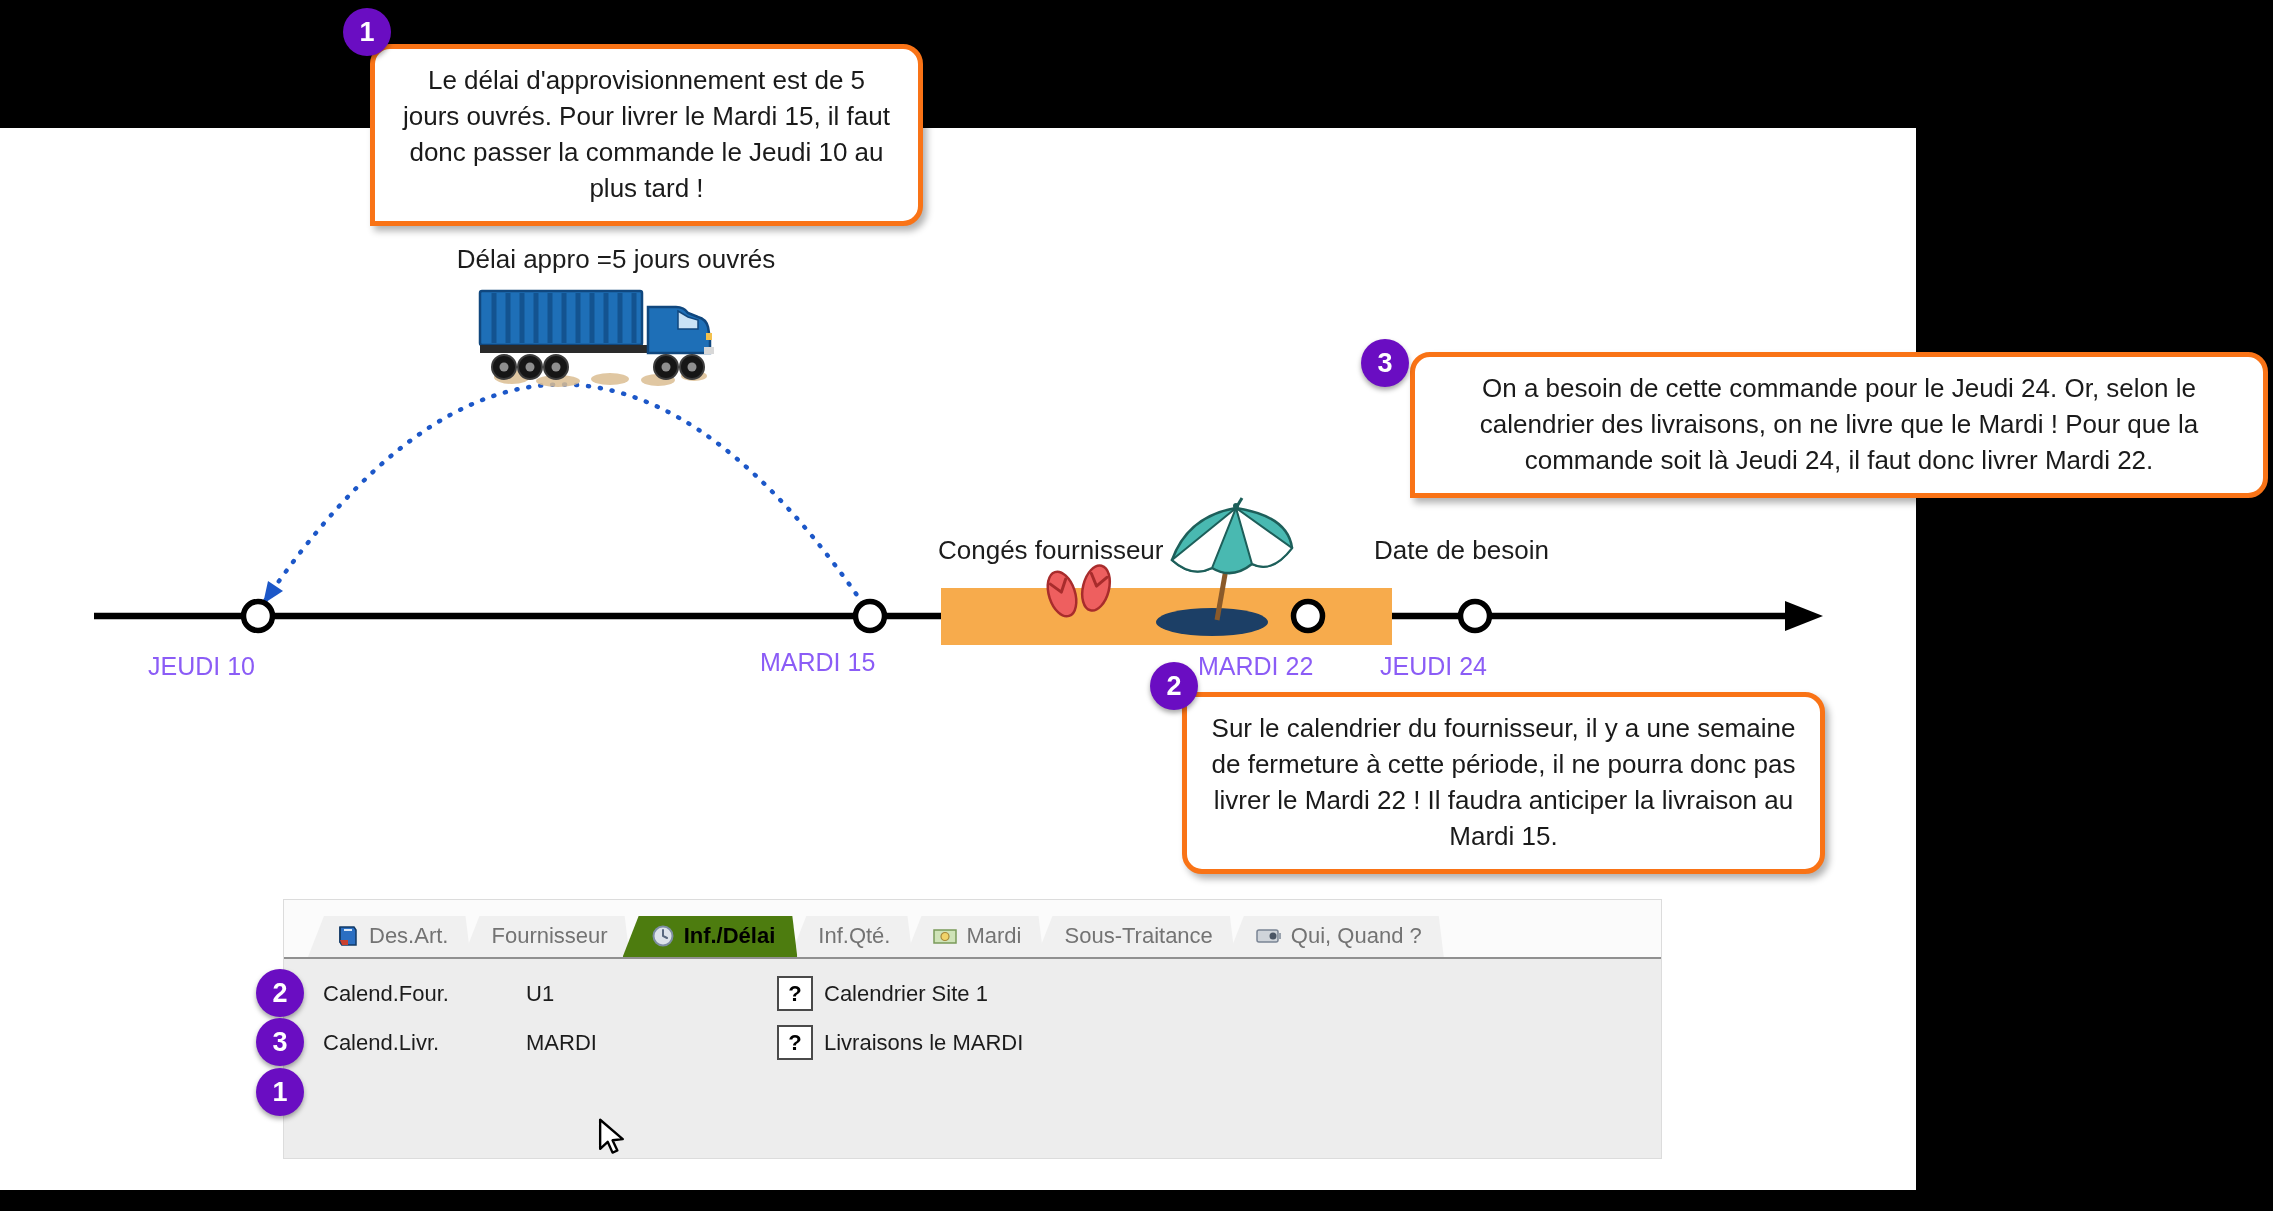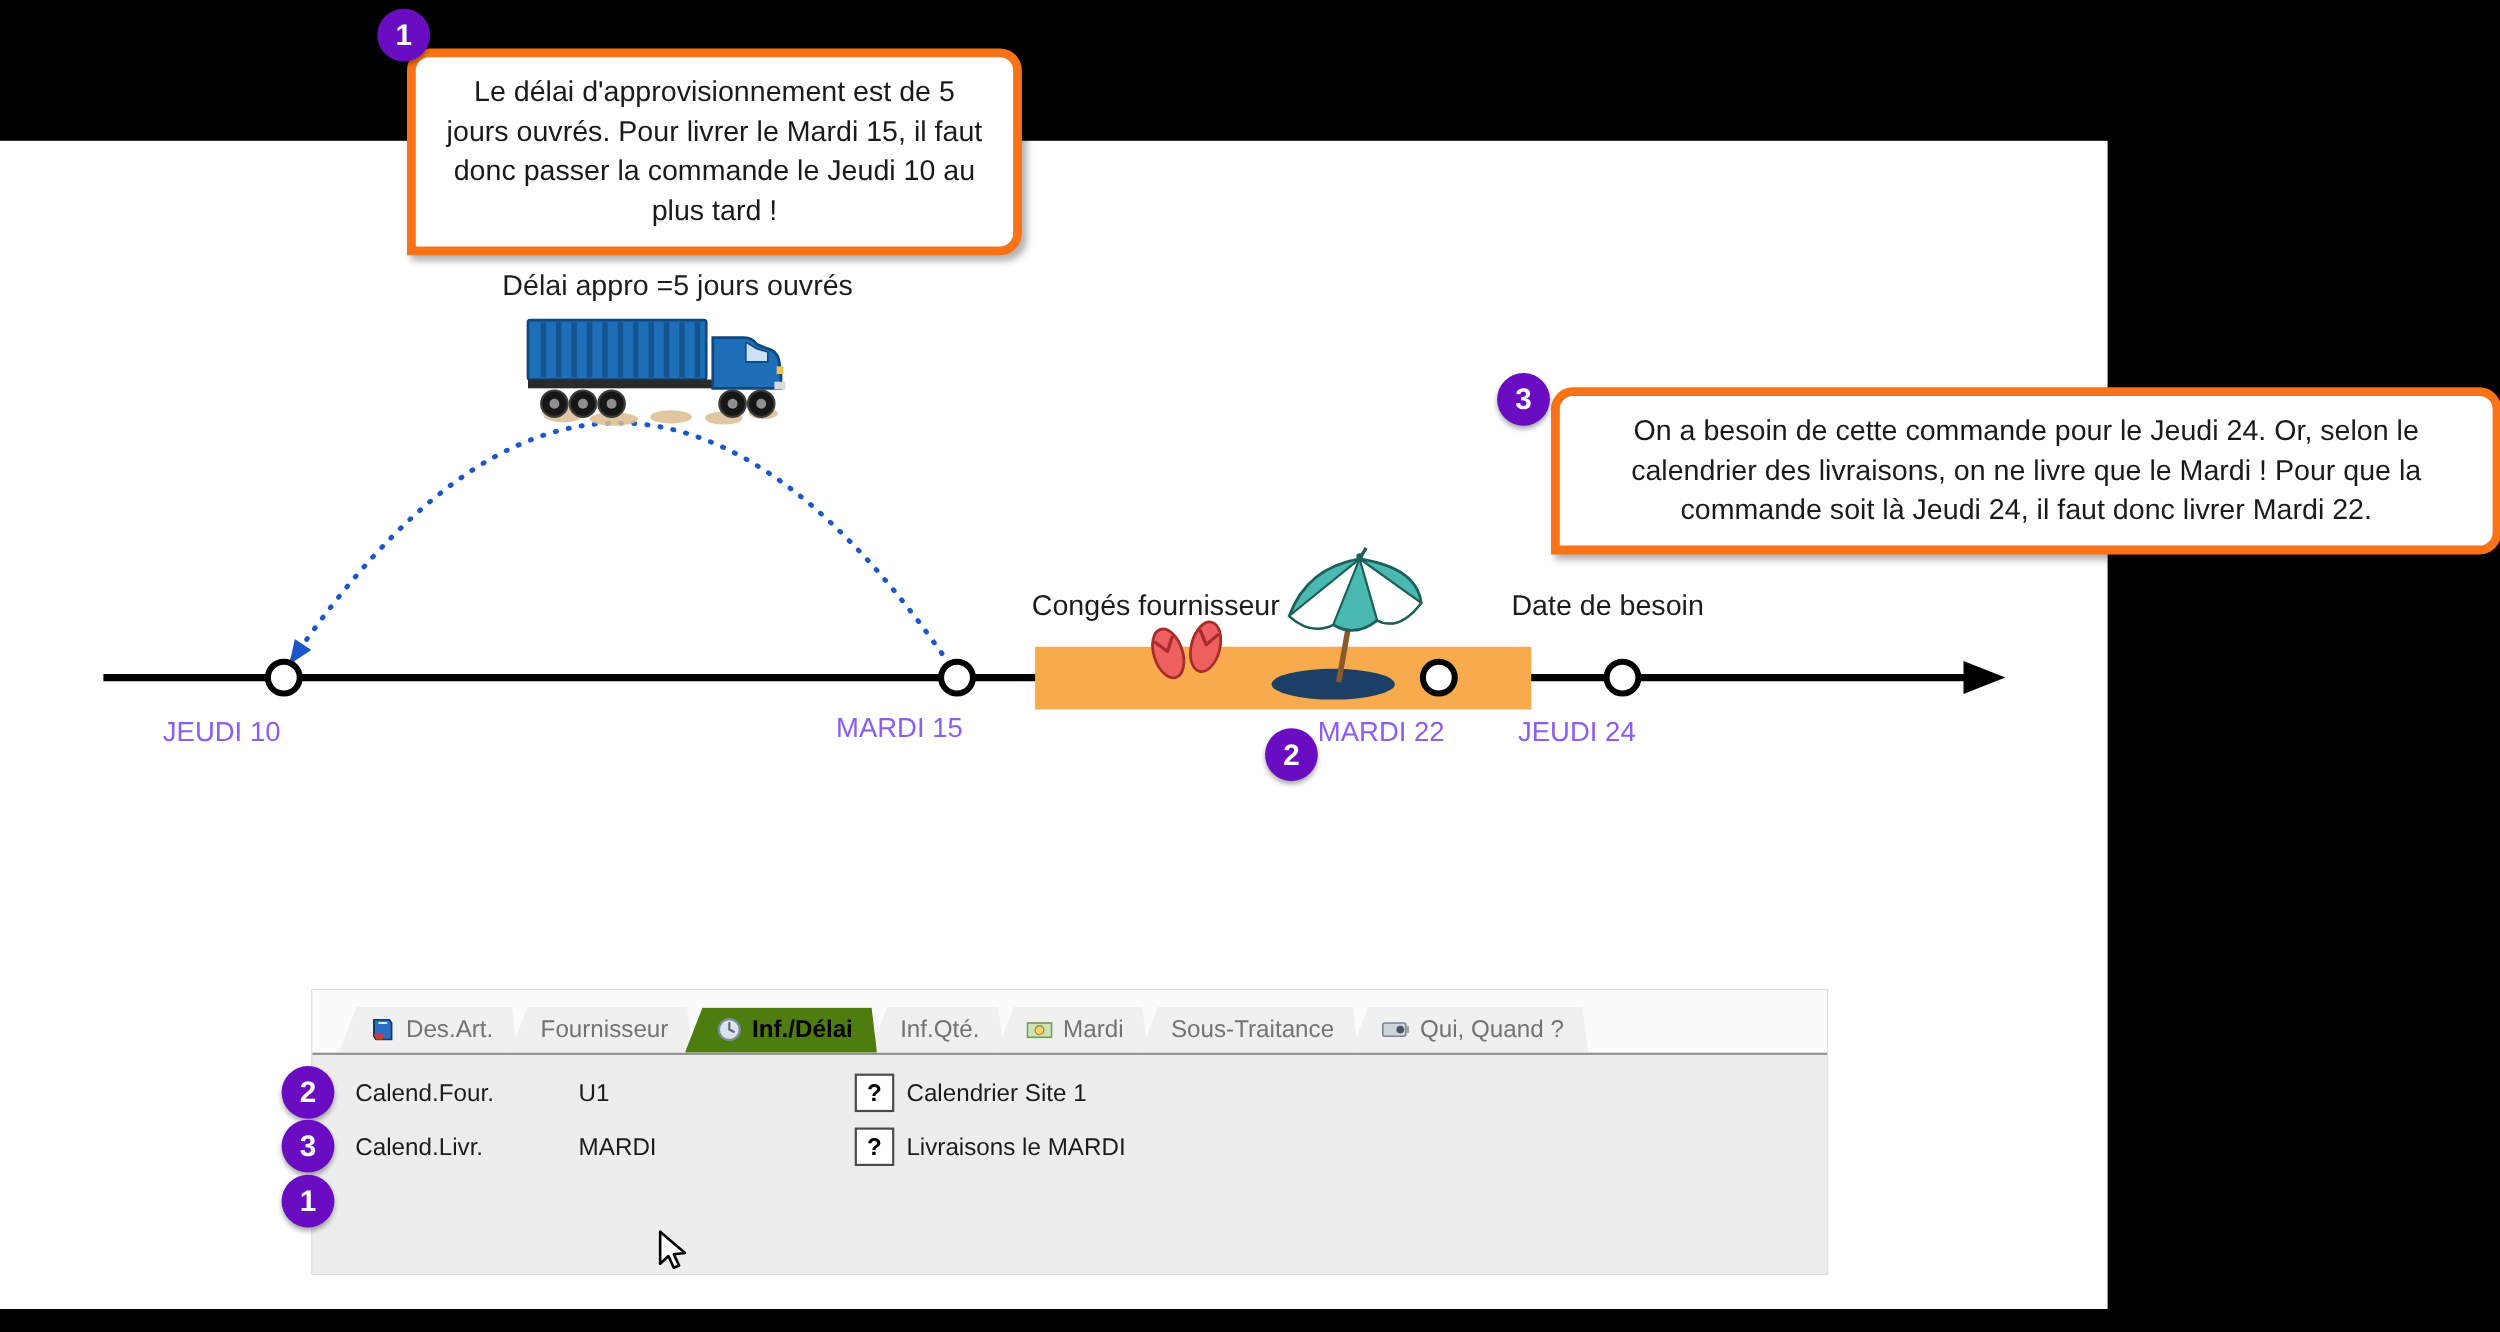--- a/index.html
+++ b/index.html
@@ -12,21 +12,21 @@
   .beach-svg{position:absolute;left:1020px;top:496px;z-index:8;}
   .truck-svg{position:absolute;left:478px;top:276px;z-index:8;}
   .cursor-svg{position:absolute;left:598px;top:1118px;z-index:40;}
 
   
   .lbl-free{position:absolute;z-index:10;font-size:26px;color:#1c1c1c;}
   .centered{text-align:center;}
   .date-lbl{position:absolute;z-index:10;font-size:25px;color:#8b5cf6;width:220px;text-align:left;}
 
   
-  .callout{position:absolute;background:#fff;border:8px solid #f97316;border-radius:20px;
+  .callout{position:absolute;background:#fff;border:5px solid #f97316;border-radius:20px;
            padding:14px 24px;text-align:center;font-size:26px;line-height:1.38;color:#1a1a1a;
            z-index:20;box-shadow:4px 5px 7px rgba(0,0,0,.30);}
   .c1{left:370px;top:44px;width:495px;border-bottom-left-radius:0;}
   .c2{left:1182px;top:692px;width:585px;border-top-left-radius:0;}
   .c3{left:1410px;top:352px;width:800px;border-bottom-left-radius:0;}
 
   
   .badge{position:absolute;width:48px;height:48px;border-radius:50%;background:#6a0dc2;color:#fff;
          font-weight:700;font-size:27px;display:flex;align-items:center;justify-content:center;
          z-index:30;box-shadow:0 3px 5px rgba(0,0,0,.35);}
@@ -130,20 +130,23 @@
   <div class="date-lbl" style="left:760px;top:648px;">MARDI 15</div>
   <div class="date-lbl" style="left:1198px;top:652px;">MARDI 22</div>
   <div class="date-lbl" style="left:1380px;top:652px;">JEUDI 24</div>
 
   <div class="callout c1">
     <span>Le délai d'approvisionnement est de 5 jours ouvrés. Pour livrer le Mardi 15, il faut donc passer la commande le Jeudi 10 au plus tard !</span>
   </div>
   <div class="callout c3">
     <span>On a besoin de cette commande pour le Jeudi 24. Or, selon le calendrier des livraisons, on ne livre que le Mardi ! Pour que la commande soit là Jeudi 24, il faut donc livrer Mardi 22.</span>
   </div>
+  <div class="callout c2">
+    <span>Sur le calendrier du fournisseur, il y a une semaine de fermeture à cette période, il ne pourra donc pas livrer le Mardi 22 ! Il faudra anticiper la livraison au Mardi 15.</span>
+  </div>
 
   <div class="badge" style="left:343px;top:8px;">1</div>
   <div class="badge" style="left:1361px;top:339px;">3</div>
   <div class="badge" style="left:1150px;top:662px;">2</div>
   <div class="badge" style="left:256px;top:969px;">2</div>
   <div class="badge" style="left:256px;top:1018px;">3</div>
   <div class="badge" style="left:256px;top:1068px;">1</div>
 
   <div class="panel">
     <div class="panel-topstrip"></div>

